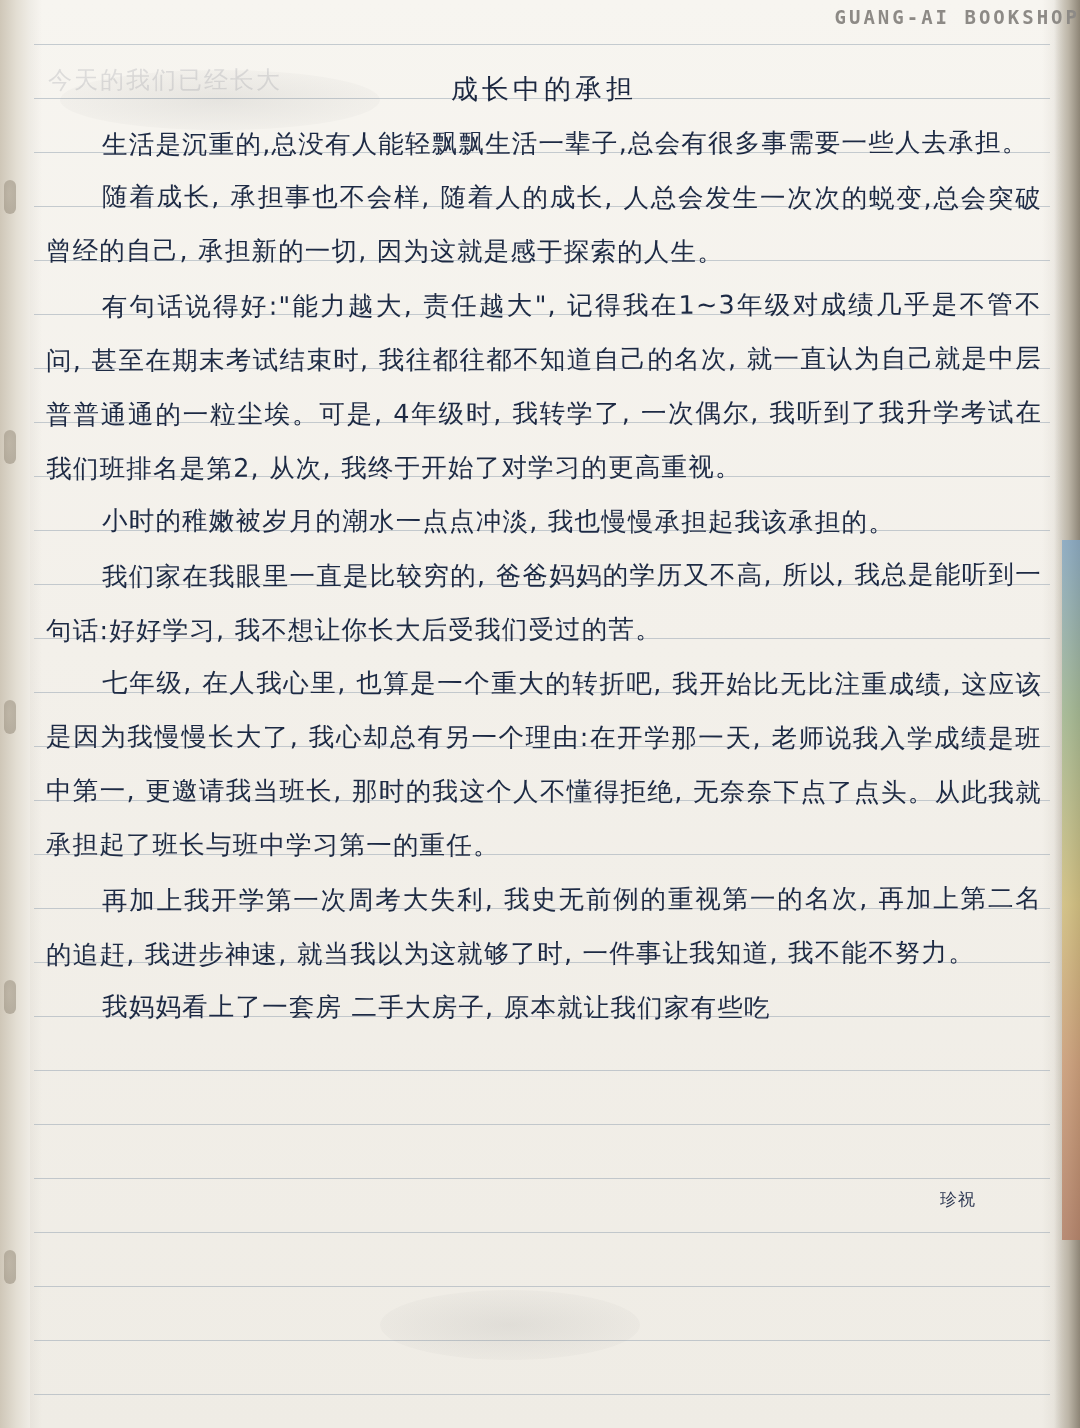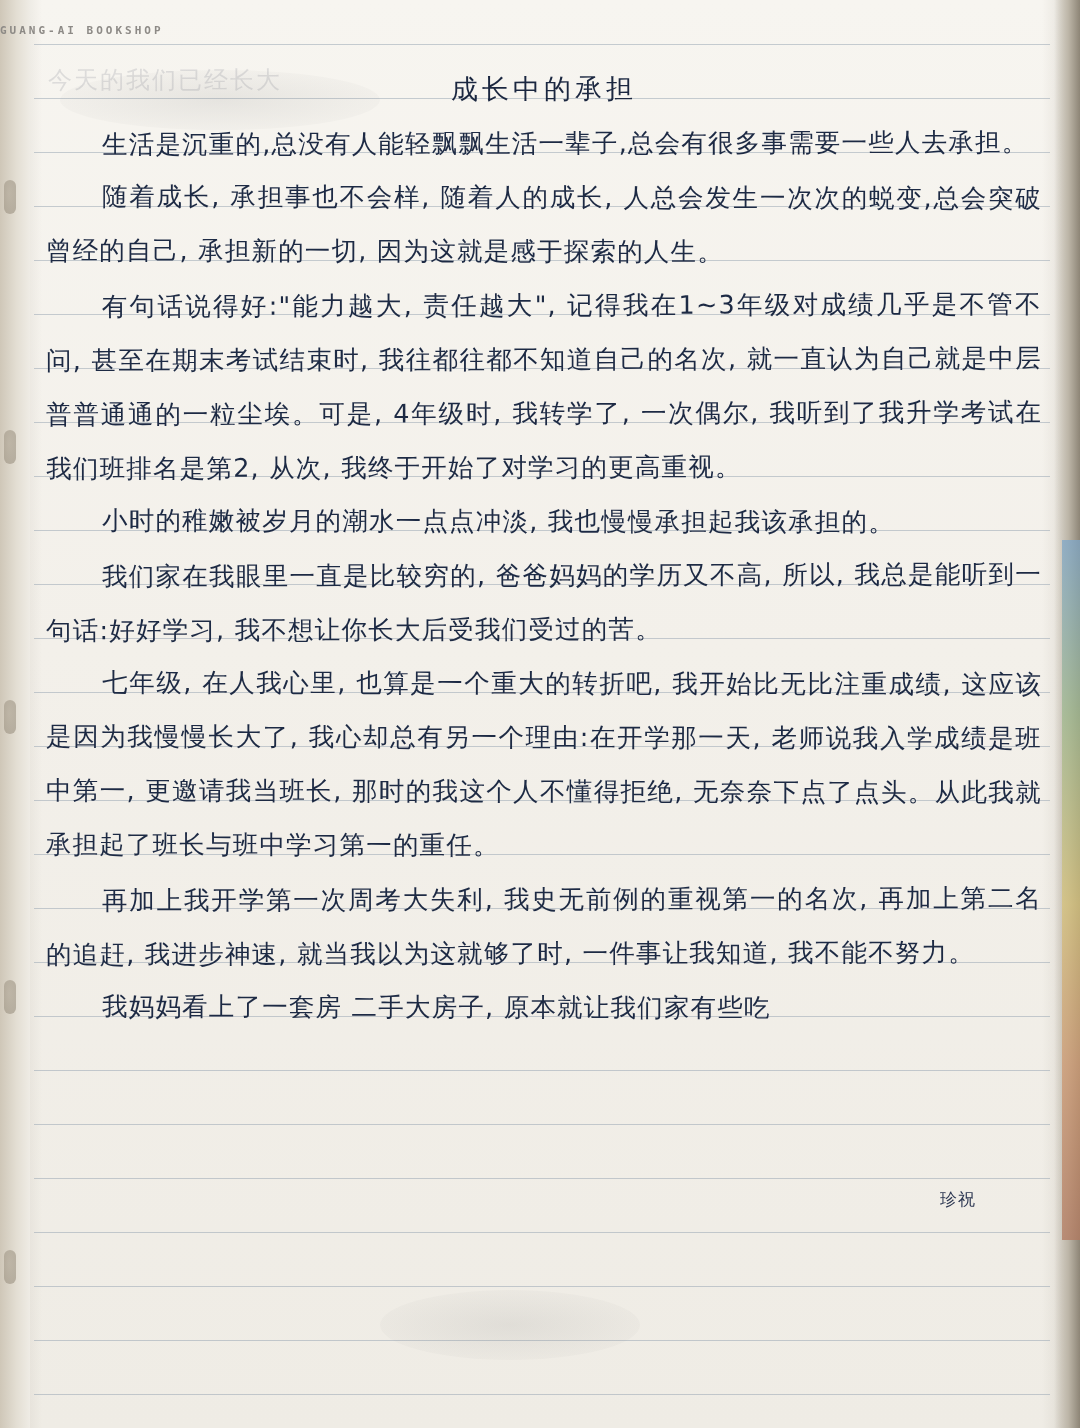--- a/index.html
+++ b/index.html
@@ -69,27 +69,26 @@
     left: 0; right: 0;
     height: 1px;
     background: #9aa7b4;
     opacity: .55;
   }
   
   .shop-header {
     position: absolute;
     top: 6px;
     left: 0; right: 0;
-    text-align: left;
+    text-align: right;
     font-family: "DejaVu Sans Mono", monospace;
-    font-size: 11px;
+    font-size: 19px;
     letter-spacing: 3px;
     color: #8d8a86;
     font-weight: bold;
-    margin-top: 18px;
   }
   
   .writing {
     position: absolute;
     left: 46px;
     right: 38px;
     top: 62px;
     font-family: "DejaVu Sans", sans-serif;
     color: #1d2a44;
   }

